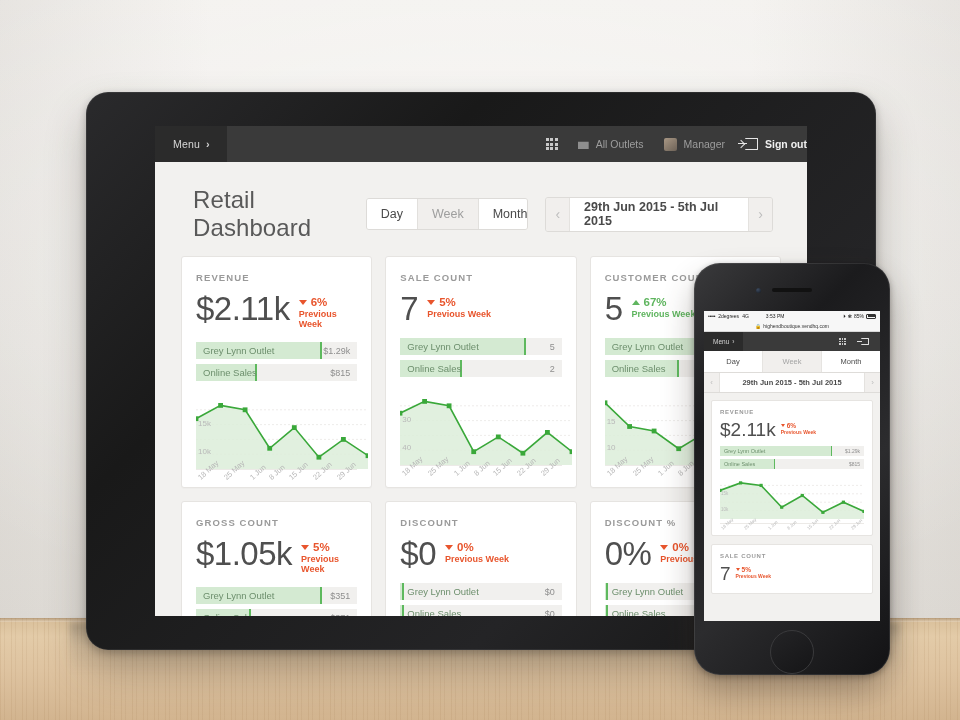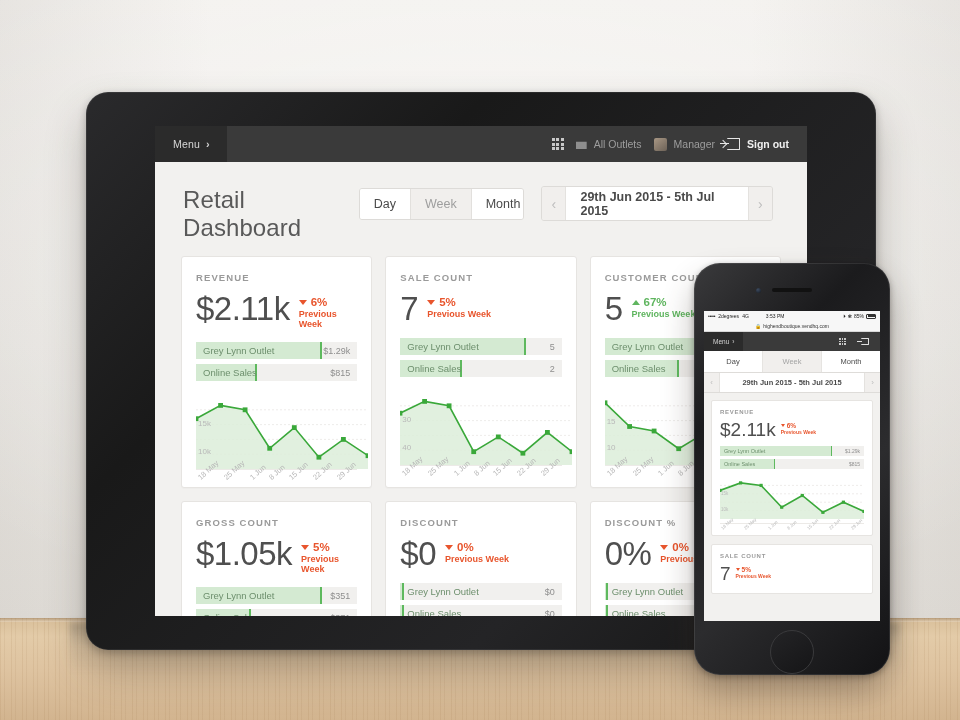--- a/index.html
+++ b/index.html
@@ -63,36 +63,36 @@
   }
 
   
   .topbar { height: 36px; background: #3a3a3a; display: flex; align-items: center; position: relative; }
   .menu-btn {
     background: #2b2b2b; color: #d6d6d6; height: 36px;
     display: flex; align-items: center; gap: 6px;
     padding: 0 17px 0 18px; font-size: 10.5px; letter-spacing: .2px;
   }
   .menu-chev { font-size: 11px; color: #cfcfcf; font-weight: bold; }
-  .topbar-right { margin-left: auto; display: flex; align-items: center; gap: 12px; padding-right: 18px; }
+  .topbar-right { margin-left: auto; display: flex; align-items: center; gap: 20px; }
   .tb-item { display: flex; align-items: center; gap: 7px; color: #9d9d9d; font-size: 10.5px; }
   .tb-item.strong { color: #f0f0f0; font-weight: bold; }
   .grid-icon { display: grid; grid-template-columns: repeat(3,3px); grid-template-rows: repeat(3,3px); gap: 1.3px; }
   .grid-icon i { background: #c9c9c9; display: block; width: 3px; height: 3px; }
   .store-icon { width: 11px; height: 10px; background: #8e8e8e;
     clip-path: polygon(0 28%,100% 28%,100% 100%,0 100%); position: relative; }
   .store-icon:after { content:''; position:absolute; left:0; top:-3px; width:11px; height:3px; background:#8e8e8e; }
   .avatar-icon { width: 13px; height: 13px; background: linear-gradient(140deg,#a89784,#6d6257); border-radius: 2px; }
   .signout-icon { width: 13px; height: 12px; border: 1.4px solid #e6e6e6; border-left: none; position: relative; border-radius: 1px; }
   .signout-icon:after { content:''; position:absolute; left:-7px; top:3.6px; width:9px; height:1.5px; background:#e6e6e6; }
   .signout-icon:before { content:''; position:absolute; left:-7px; top:1.5px; width:5px; height:5px;
     border-right: 1.5px solid #e6e6e6; border-bottom: 1.5px solid #e6e6e6; transform: rotate(-45deg); }
 
   
-  .dash-head { display: flex; align-items: flex-start; padding: 24px 34px 14px 28px; }
+  .dash-head { display: flex; align-items: center; padding: 24px 34px 14px 38px; }
   .page-title { font-size: 24px; color: #595959; font-weight: normal; letter-spacing: .1px; }
   .head-controls { margin-left: auto; display: flex; align-items: center; gap: 17px; }
   .seg { display: flex; border: 1px solid #dddbd8; border-radius: 3px; overflow: hidden; background: #f4f3f1; }
   .seg div { padding: 8px 14px; font-size: 12.5px; color: #9e9e9e; background: #f1efed; border-right: 1px solid #e2e0dd; }
   .seg div:last-child { border-right: none; }
   .seg div.on { background: #ffffff; color: #4a4a4a; }
   .daterange { display: flex; align-items: center; border: 1px solid #dddbd8; border-radius: 3px; overflow: hidden; }
   .dr-arrow { width: 25px; height: 33px; display: flex; align-items: center; justify-content: center;
     background: #f1efed; color: #bdbdbd; font-size: 14px; }
   .dr-label { background: #fff; padding: 0 14px; height: 33px; display: flex; align-items: center;

